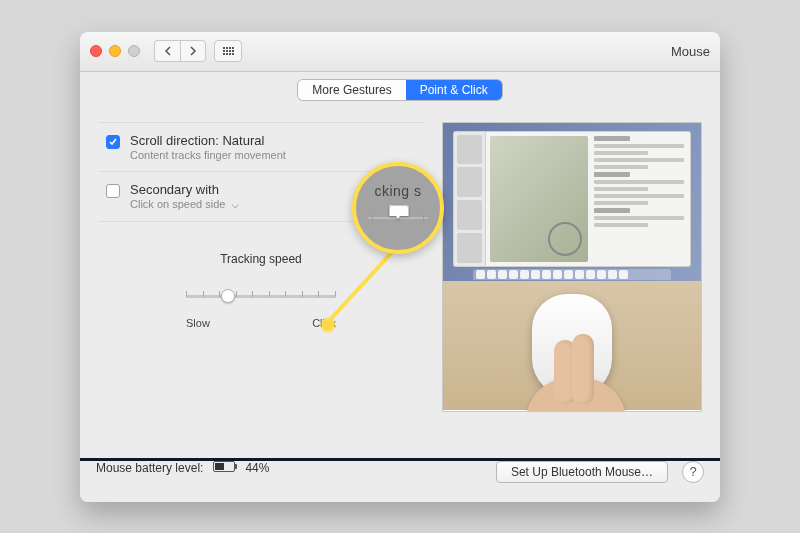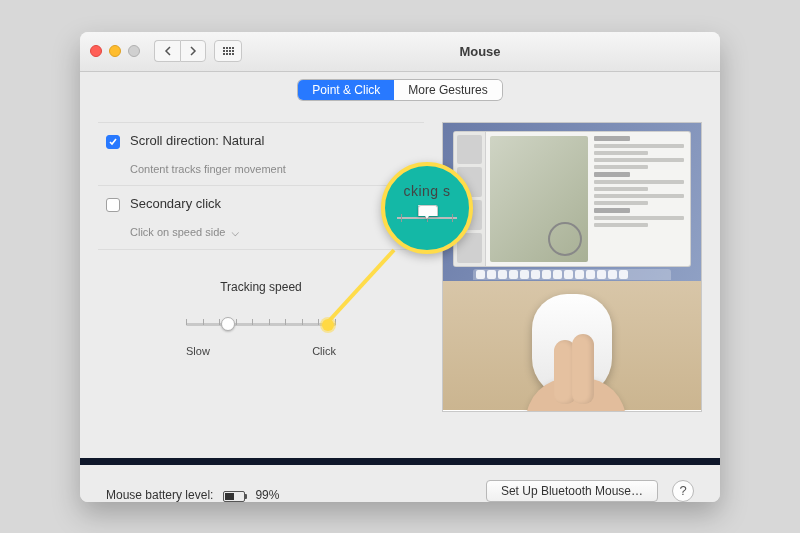--- a/index.html
+++ b/index.html
@@ -46,21 +46,21 @@
     color:#555;
   }
   .nbtn:first-child { border-radius: 4px 0 0 4px; border-right: none; }
   .nbtn:last-child { border-radius: 0 4px 4px 0; }
   .gridbtn {
     width: 28px; height: 22px; background:#f7f7f7; border:1px solid #c8c8c8;
     border-radius:4px; display:flex;align-items:center;justify-content:center;
   }
   .grid-ic { display:grid; grid-template-columns:repeat(4,2px); grid-auto-rows:2px; gap:1px; }
   .grid-ic span { background:#555; }
-  .title { flex:1; text-align:center; font-weight:700; color:#3d3d3d; }
+  .title { flex:1; text-align:right; font-weight:400; color:#3d3d3d; }
   .searchwrap {
     position: relative;
   }
   .search {
     width:150px; height:22px; border:2px solid #3b82f6; border-radius:4px;
     background:#fff; padding:0 6px 0 22px; font-size:12px; outline:none;
     color:#333;
   }
   .sicon { position:absolute; left:6px; top:3px; color:#888; }
 
@@ -93,21 +93,21 @@
   .option:first-child { border-top:none; }
   .cb {
     width:14px; height:14px; border:1px solid #a0a0a0; border-radius:3px;
     background:#fff; flex-shrink:0; margin-top:2px;
     display:flex; align-items:center; justify-content:center;
   }
   .cb.on { background:#2879ff; border-color:#2879ff; }
   .cb.on svg { display:block; }
   .cb svg { display:none; }
   .txt .t1 { font-size:13px; color:#333; }
-  .txt .t2 { font-size:11px; color:#8a8a8a; margin-top:15px; }
+  .txt .t2 { font-size:11px; color:#8a8a8a; margin-top:1px; }
   .drop { font-size:10px; color:#8a8a8a; margin-left:3px; }
 
   .tracking {
     margin-top:30px; text-align:center;
   }
   .tracking .tlabel { font-size:12px; color:#333; margin-bottom:20px; }
   .slider {
     position:relative; width:150px; height:20px; margin:0 auto;
   }
   .track { position:absolute; left:0; right:0; top:9px; height:3px; background:#c8c8c8; border-radius:2px; }
@@ -116,22 +116,22 @@
   .thumb {
     position:absolute; top:3px; width:14px; height:14px; border-radius:50%;
     background:#fff; border:1px solid #b0b0b0; box-shadow:0 1px 2px rgba(0,0,0,0.2);
     left: 28%; transform:translateX(-50%);
   }
   .speedlabels { display:flex; justify-content:space-between; width:150px; margin:11px auto 0; font-size:11px; color:#444; }
 
   
   .bottombar {
     position:absolute; bottom:0; left:0; right:0; height:44px;
-    border-top:7px solid #0f172a; background:#ececec;
-    display:flex; align-items:flex-end; padding:0 26px; gap:6px;
+    border-top:3px solid #0f172a; background:#ececec;
+    display:flex; align-items:flex-start; padding:0 16px; gap:6px;
   }
   .battlabel { font-size:12px; color:#333; }
   .baticon {
     display:inline-block; width:22px; height:11px; border:1px solid #555;
     border-radius:2px; position:relative; margin:0 4px;
   }
   .baticon::after { content:''; position:absolute; right:-3px; top:2px; width:2px; height:5px; background:#555; border-radius:0 1px 1px 0; }
   .batfill { position:absolute; left:1px; top:1px; bottom:1px; width:44%; background:#333; }
   .flex1 { flex:1; }
   .btbtn {
@@ -186,22 +186,22 @@
   }
   .finger.f2 { left:40px; height:70px; }
   .hand {
     position:absolute; bottom:-40px; left:-6px; width:100px; height:60px;
     background:#e2bd9c; border-radius:50px 50px 20px 20px;
     box-shadow:0 2px 6px rgba(0,0,0,0.15);
   }
 
   
   .callout {
-    position:absolute; left:301px; top:130px; width:92px; height:92px;
-    border-radius:50%; background:#14b8a6; border:4px solid #ffdc4a;
+    position:absolute; left:272px; top:130px; width:92px; height:92px;
+    border-radius:50%; background:#a3a3a3; border:4px solid #ffdc4a;
     box-shadow:0 3px 10px rgba(0,0,0,0.25); pointer-events:none;
     display:flex; flex-direction:column; align-items:center; justify-content:center;
     overflow:hidden;
   }
   .callout .mtxt { font-size:14px; color:#444; letter-spacing:0.5px; margin-top:-6px;}
   .callout .mslider {
     position:relative; width:60px; height:22px; margin-top:6px;
   }
   .callout .mtrack { position:absolute; left:0; right:0; top:12px; height:2px; background:#bbb; }
   .callout .mticks { position:absolute; left:4px; right:4px; top:9px; display:flex; justify-content:space-between; }
@@ -264,22 +264,22 @@
           <span></span>
           <span></span>
           <span></span>
       </div>
     </div>
     <div class="title">Mouse</div>
   </div>
 
   <div class="tabs">
     <div class="segmented">
+      <div class="seg">More Gestures</div>
       <div class="seg active">Point &amp; Click</div>
-      <div class="seg">More Gestures</div>
     </div>
   </div>
 
   <div class="main">
     <div class="left">
       <div class="option-block">
         <div class="option">
           <div class="cb on">
             <svg width="10" height="10" viewBox="0 0 10 10">
                 <path d="M2 5 L4 7 L8 2" stroke="#fff" stroke-width="1.6" fill="none"></path>
@@ -288,21 +288,21 @@
           <div class="txt">
             <div class="t1">Scroll direction: Natural</div>
             <div class="t2">Content tracks finger movement</div>
           </div>
         </div>
         <div class="option">
           <div class="cb">
             
           </div>
           <div class="txt">
-            <div class="t1">Secondary click</div>
+            <div class="t1">Secondary with</div>
             <div class="t2">
               <span>Click on speed side</span>
               <span class="drop">⌵</span>
             </div>
           </div>
         </div>
       </div>
 
       <div class="tracking">
         <div class="tlabel">Tracking speed</div>
@@ -382,21 +382,21 @@
         </div>
       </div>
     </div>
   </div>
 
   <div class="bottombar">
     <span class="battlabel">Mouse battery level:</span>
     <span class="baticon">
         <span class="batfill"></span>
       </span>
-    <span class="battlabel">99%</span>
+    <span class="battlabel">44%</span>
     <div class="flex1"></div>
     <div class="btbtn">Set Up Bluetooth Mouse…</div>
     <div class="helpbtn">?</div>
   </div>
 
   <svg class="leader" width="96" height="96" viewBox="0 0 96 96">
     <line x1="90" y1="6" x2="24" y2="78" stroke="#ffdc4a" stroke-width="4"></line>
   </svg>
   <div class="golddot"></div>
   <div class="callout">

